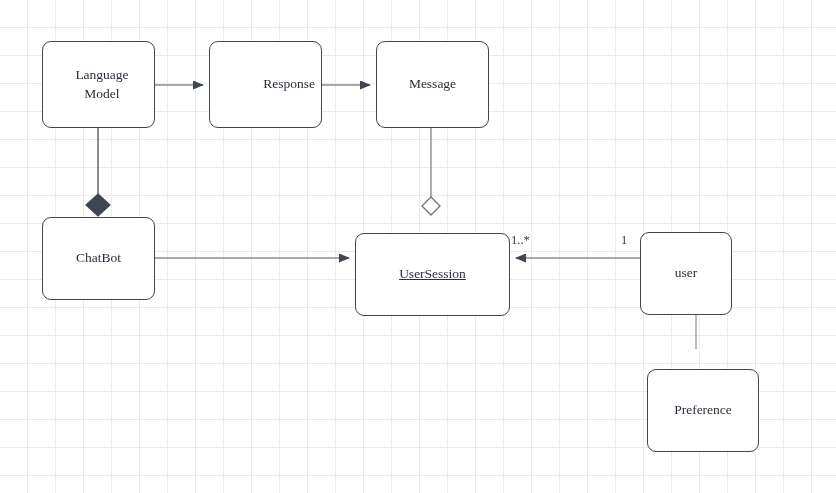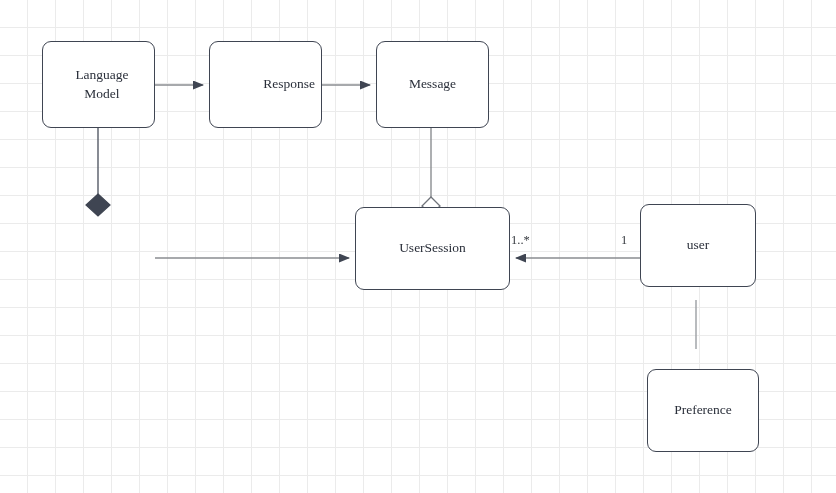--- a/index.html
+++ b/index.html
@@ -112,26 +112,29 @@
   </div>
 
   <div class="node" style="left:209px; top:41px; width:113px; height:87px;justify-content:flex-end;">
     <span class="node-label">Response</span>
   </div>
 
   <div class="node" style="left:376px; top:41px; width:113px; height:87px;text-align:center;">
     <span class="node-label">Message</span>
   </div>
 
+  <div class="node" style="left:42px; top:217px; width:113px; height:83px;">
+    <span class="node-label">ChatBot</span>
+  </div>
 
-  <div class="node" style="left:355px; top:207px; width:155px; height:83px;">
+  <div class="node" style="left:355px; top:233px; width:155px; height:83px;text-decoration:underline;">
     <span class="node-label">UserSession</span>
   </div>
 
-  <div class="node" style="left:640px; top:204px; width:116px; height:83px;">
+  <div class="node" style="left:640px; top:232px; width:92px; height:83px;">
     <span class="node-label">user</span>
   </div>
 
   <div class="node" style="left:647px; top:349px; width:112px; height:83px;margin-top:20px;">
     <span class="node-label">Preference</span>
   </div>
 
   <div class="mult" style="left:511px; top:233px;">1..*</div>
 
   <div class="mult" style="left:621px; top:233px;">1</div>

